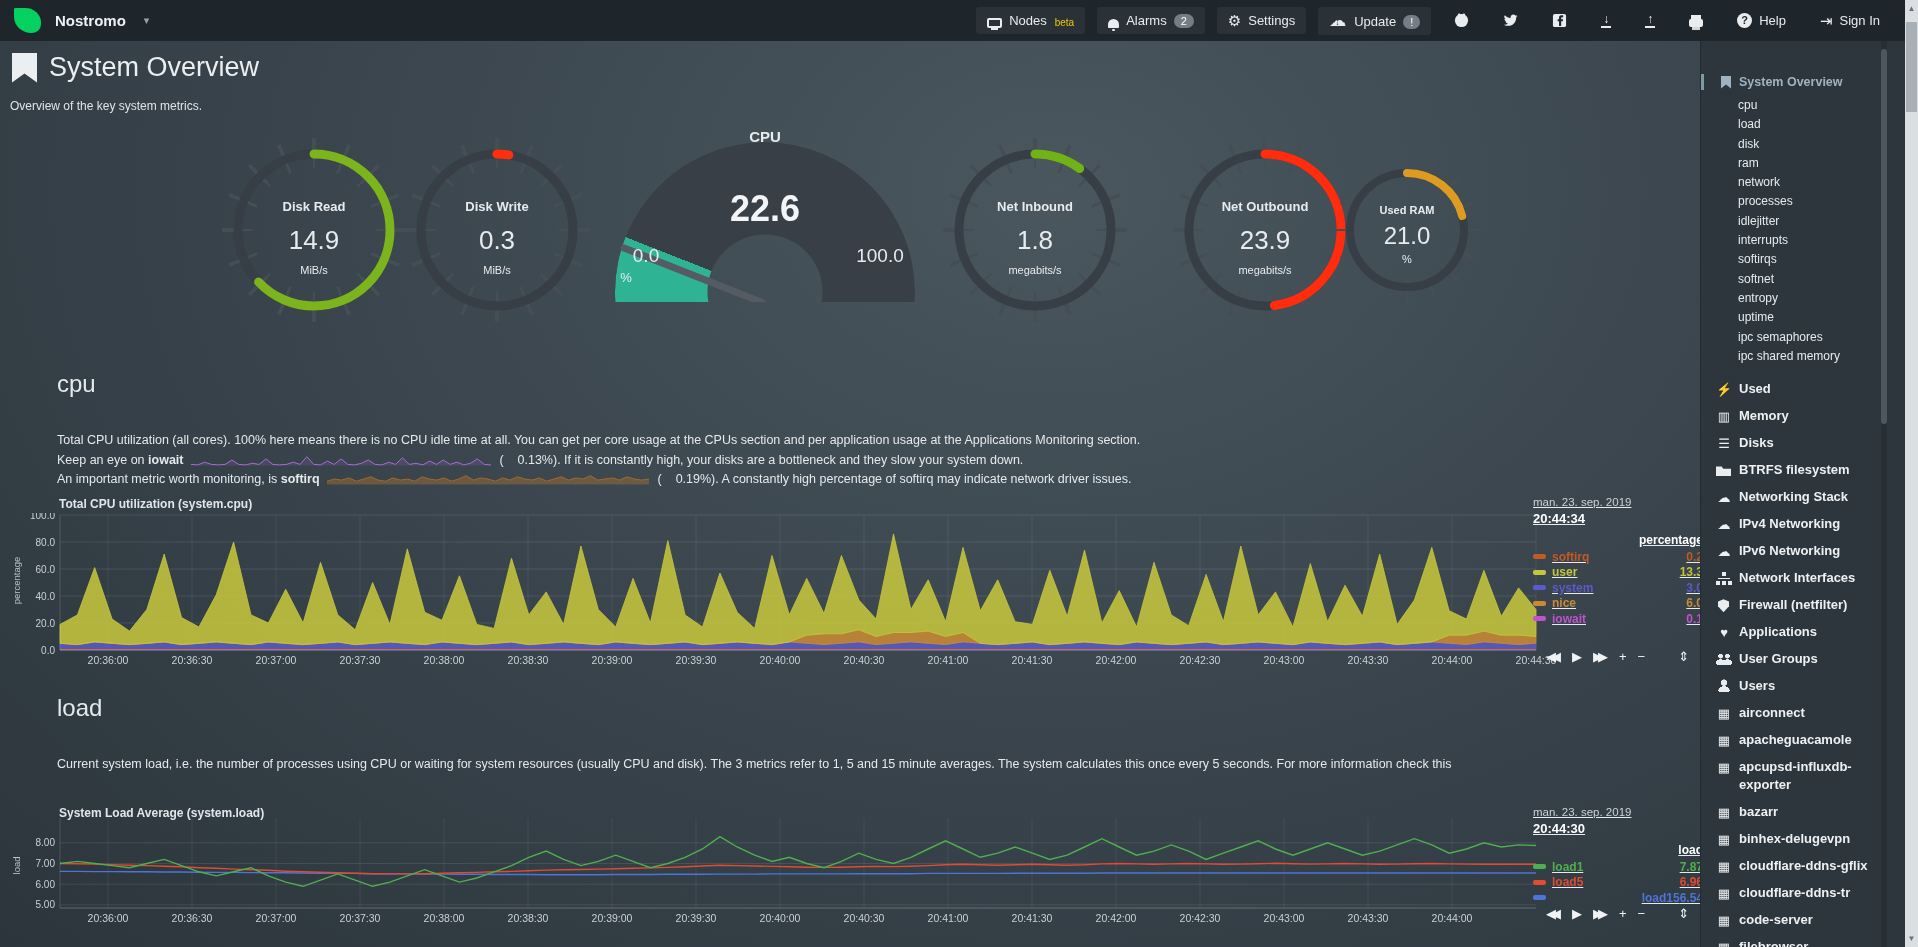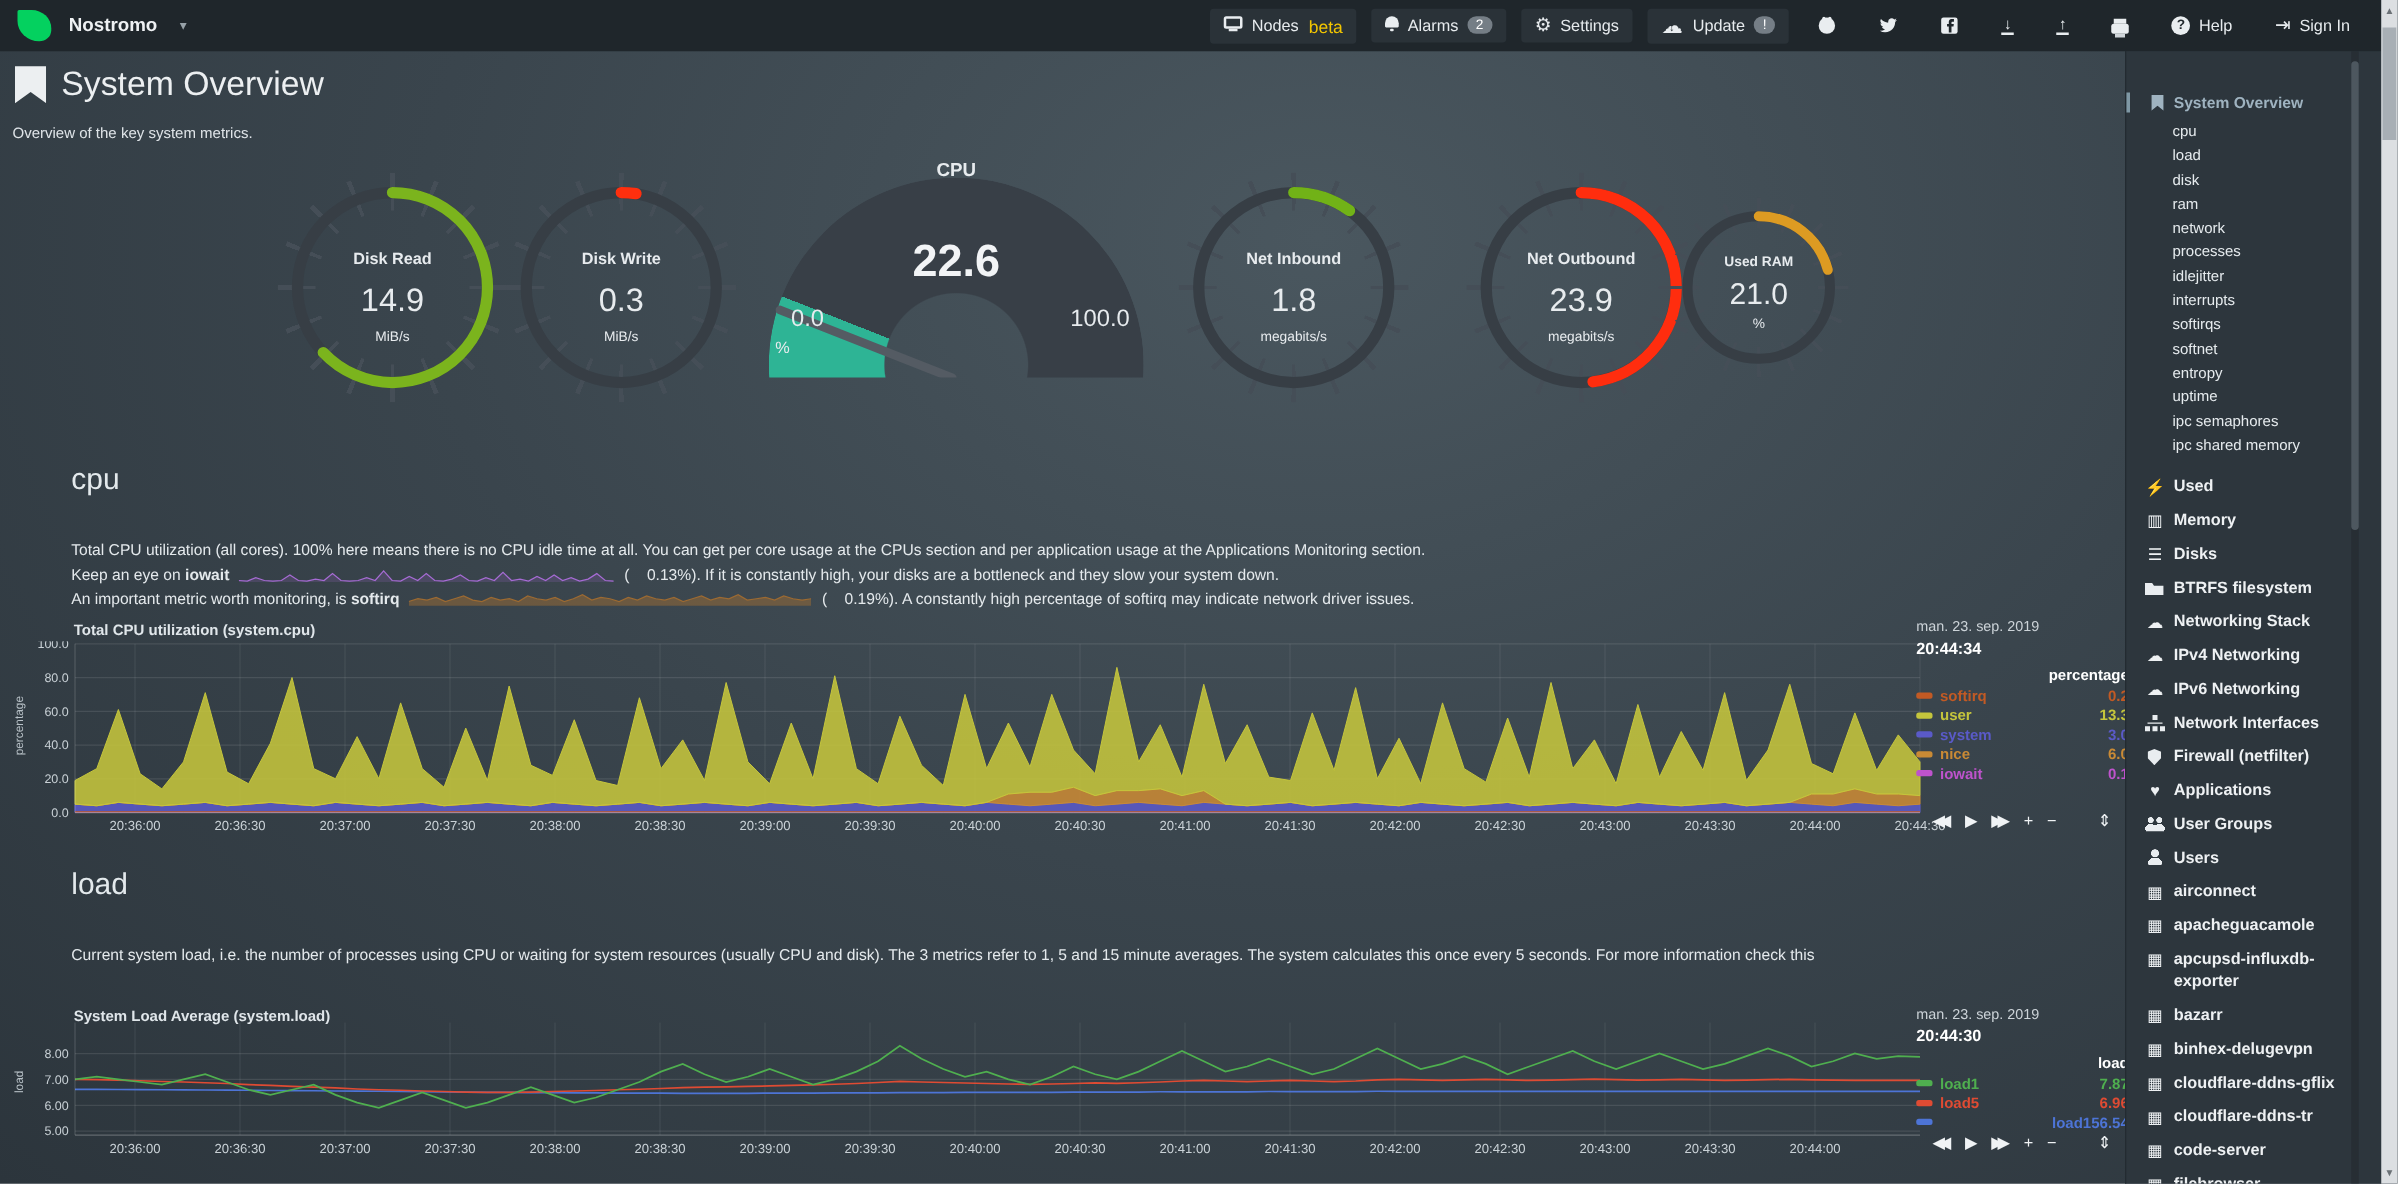--- a/index.html
+++ b/index.html
@@ -10,25 +10,25 @@
     color:#e7ebee; position:relative;
   }
   
   .navbar { position:absolute; left:0; top:0; width:1905px; height:41px; background:#1f262b;
     display:flex; align-items:center; padding:0 14px; z-index:50; }
   .brand { display:flex; align-items:center; gap:14px; }
   .leaf { width:27px; height:25px; background:#04d15f; border-radius:2px 90% 55% 100%; }
   .brand-name { font-size:15px; font-weight:bold; color:#eef1f3; }
   .caret { color:#97a1a8; font-size:11px; margin-left:4px; }
   .nav-right { margin-left:auto; display:flex; align-items:center; gap:12px; }
-  .navitem { display:flex; align-items:flex-start; gap:7px; color:#e7ebee; font-size:13px;
+  .navitem { display:flex; align-items:flex-end; gap:7px; color:#e7ebee; font-size:13px;
     padding:6px 11px; border-radius:3px; cursor:pointer; white-space:nowrap; }
   .navbtn { background:#2a3238; }
   .badge { background:#757e86; color:#fff; font-size:11px; border-radius:9px; padding:1px 7px; }
-  .beta { color:#f2c500; font-size:14px; vertical-align:super; margin-left:1px; }
+  .beta { color:#f2c500; font-size:10px; vertical-align:super; margin-left:1px; }
   .nicon { font-size:15px; line-height:1; }
   .i-monitor { display:inline-block; width:15px; height:10px; border:2px solid #e9edf0; border-radius:2px; position:relative; }
   .i-monitor::after { content:""; position:absolute; left:2px; bottom:-4px; width:7px; height:2px; background:#e9edf0; }
   .i-bell { display:inline-block; width:11px; height:9px; background:#e9edf0; border-radius:6px 6px 1px 1px; position:relative; }
   .i-bell::after { content:""; position:absolute; left:3.5px; bottom:-3px; width:3px; height:2px; background:#e9edf0; border-radius:2px; }
   .i-cloudup { position:relative; display:inline-block; width:18px; height:16px; }
   .i-cloudup .cl { font-size:17px; color:#e9edf0; position:absolute; left:0; top:-3px; }
   .i-cloudup .ar { position:absolute; left:6px; top:4px; font-size:9px; color:#1f262b; font-weight:bold; }
   .i-tray { display:inline-block; border-bottom:2px solid #e9edf0; padding:0 2px 1px; font-size:12px; line-height:1; color:#e9edf0; }
   .i-print { display:inline-block; width:14px; height:8px; background:#e9edf0; border-radius:2px; position:relative; margin-top:4px; }
@@ -77,21 +77,21 @@
   .g-unit { position:absolute; left:-4px; top:140px; width:30px; text-align:center; font-size:13px; }
   
   .secheading { position:absolute; left:57px; font-size:24px; color:#e3e9ec; font-weight:400; }
   .desc { position:absolute; left:57px; font-size:12.5px; color:#e4e9ec; line-height:19.5px; width:1430px; }
   .desc b { font-weight:bold; }
   .spark { vertical-align:middle; margin:0 5px 2px 4px; }
   .charttitle { position:absolute; left:59px; font-size:12px; font-weight:bold; color:#e0e6ea; }
   .ylab { position:absolute; font-size:9.5px; color:#b9c2c8; transform:rotate(-90deg); transform-origin:center; }
   .chartsvg { position:absolute; left:8px; }
   
-  .legend { position:absolute; left:1533px; width:170px; font-size:12px; }
+  .legend { position:absolute; left:1533px; width:170px; font-size:12px;text-decoration:underline; }
   .lg-date { font-size:11.5px; color:#ccd3d8; }
   .lg-time { font-size:13px; font-weight:bold; color:#fff; margin-top:3px; }
   .lg-head { text-align:right; font-weight:bold; color:#fff; margin:7px 0 2px; }
   .lg-row { display:flex; align-items:center; height:15.5px; cursor:pointer; }
   .sw { width:13px; height:5px; border-radius:2px; margin-right:6px; flex:none; }
   .lg-name { flex:1; font-weight:bold; }
   .lg-val { font-weight:bold; }
   .toolbar { position:absolute; left:1546px; display:flex; align-items:center; gap:11px;
     color:#f0f3f5; font-size:13px; }
   .tb { cursor:pointer; line-height:1; }

